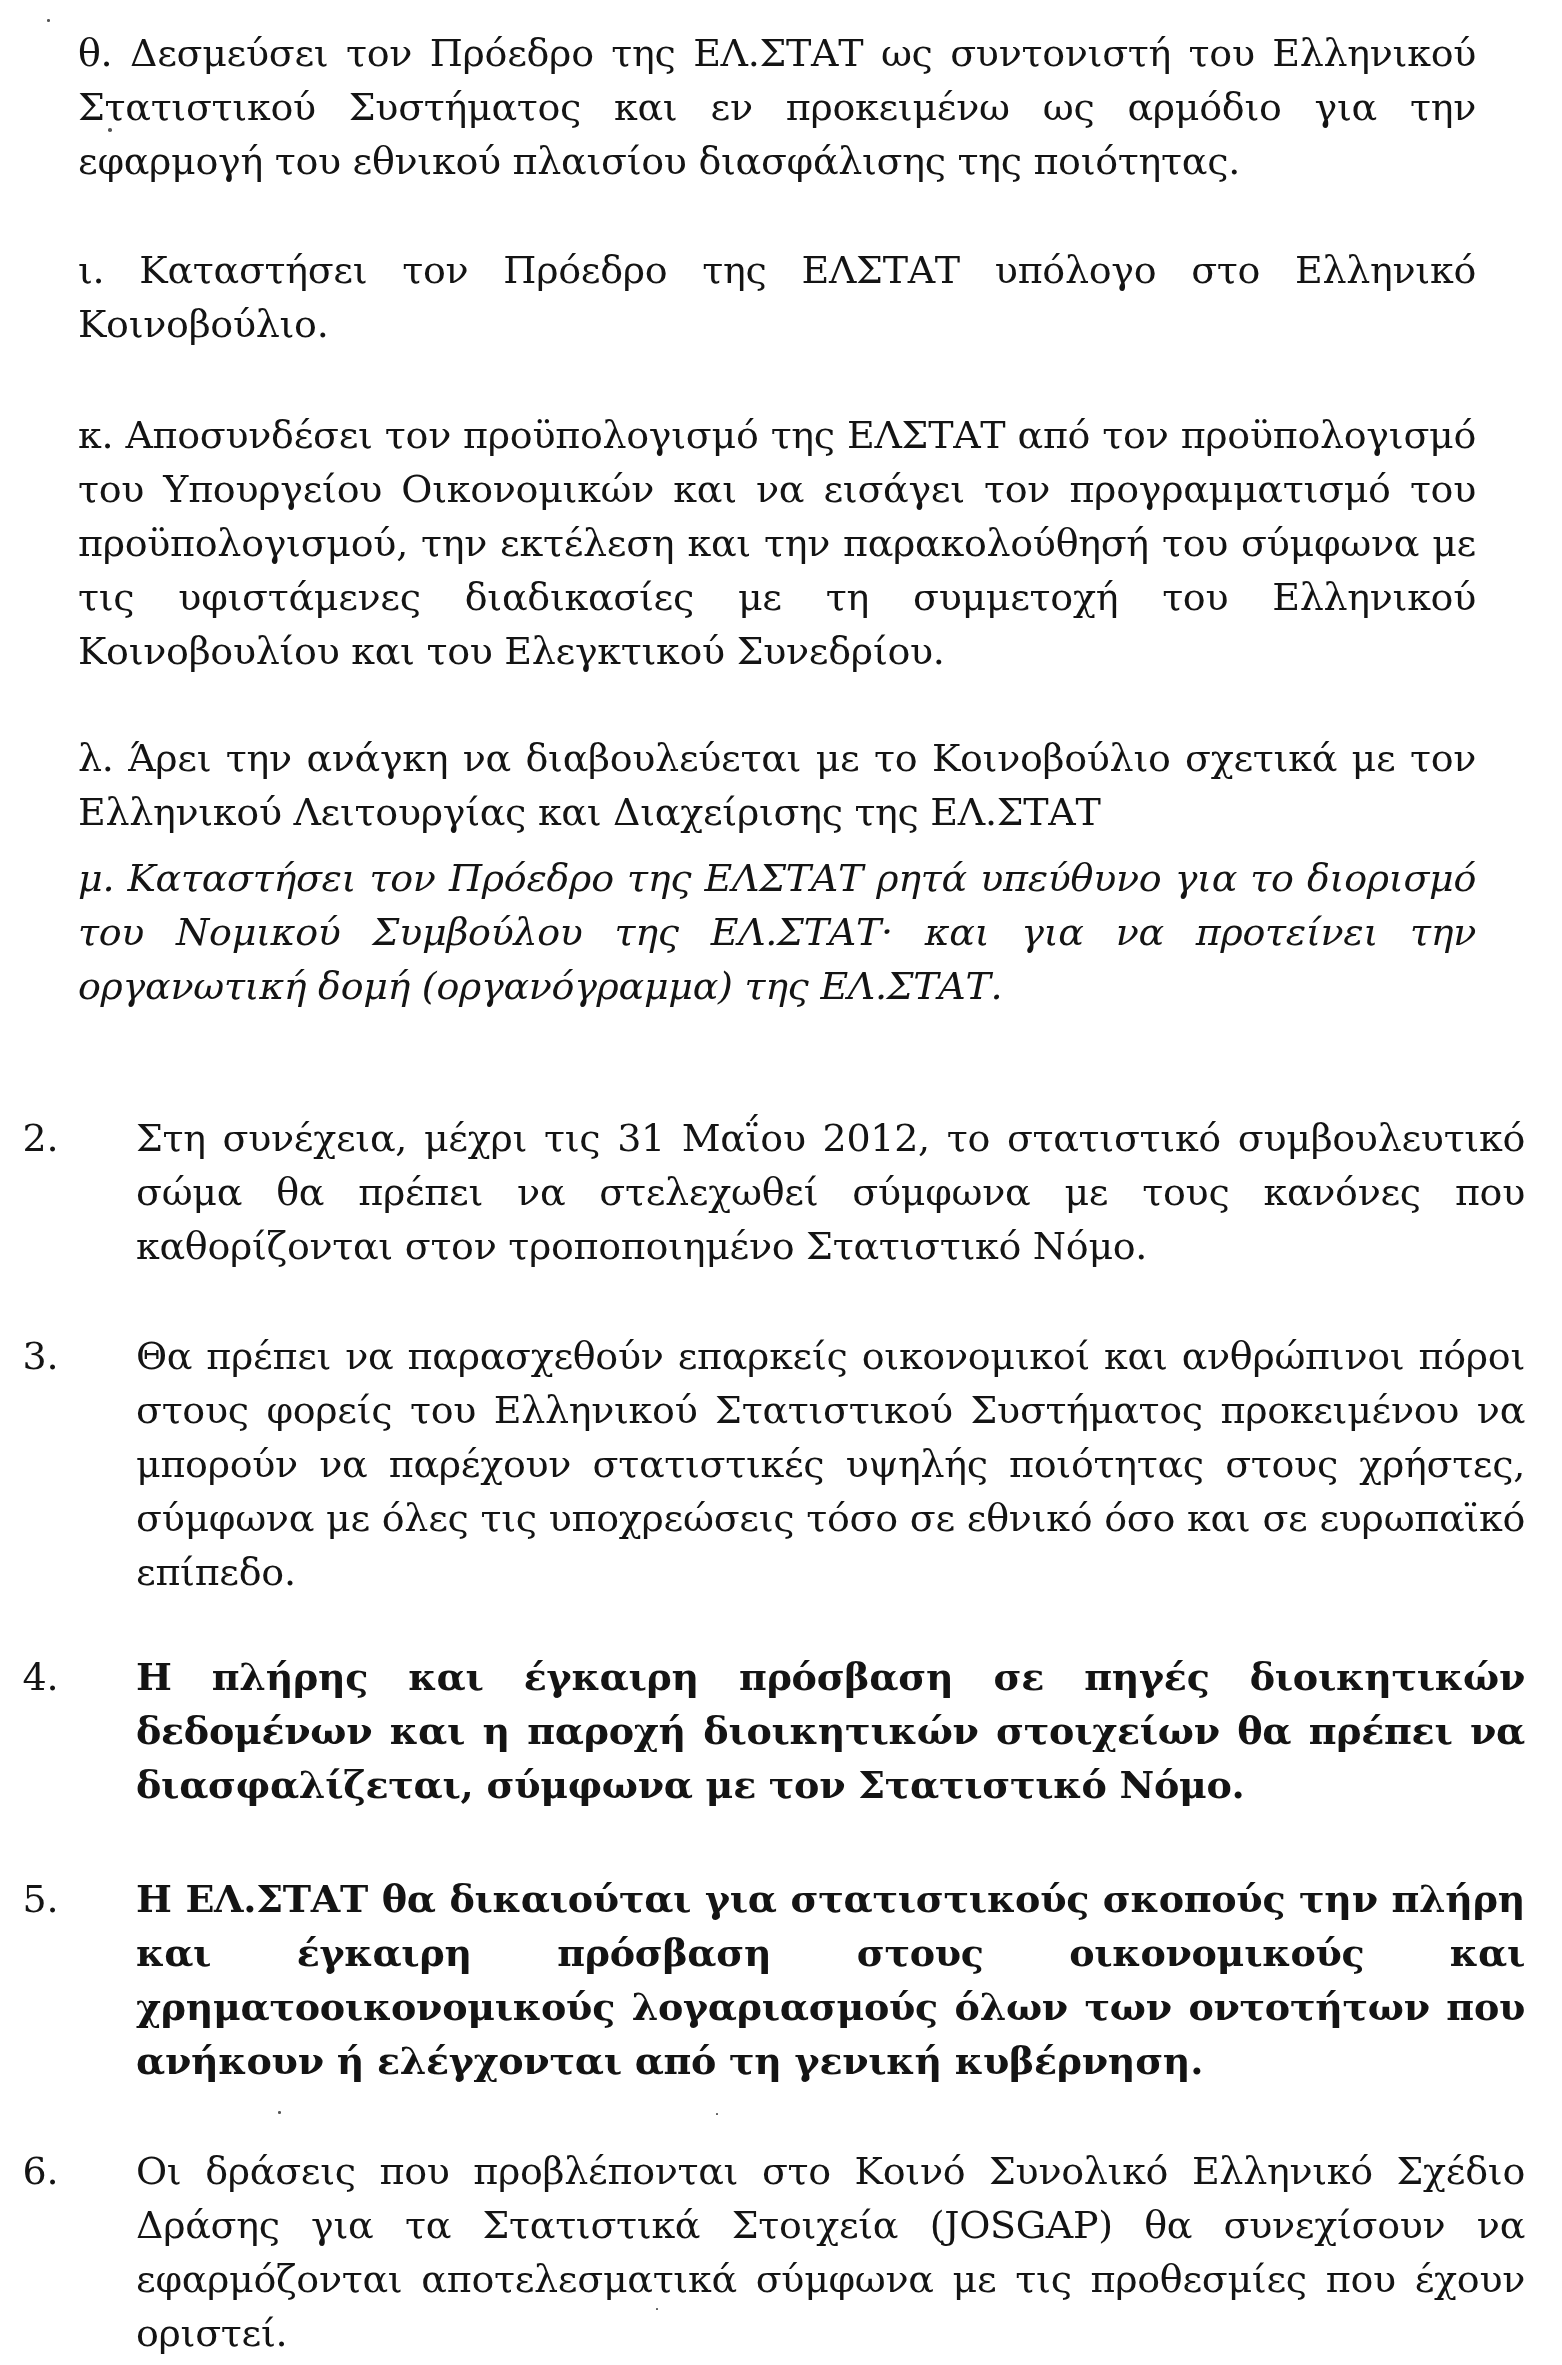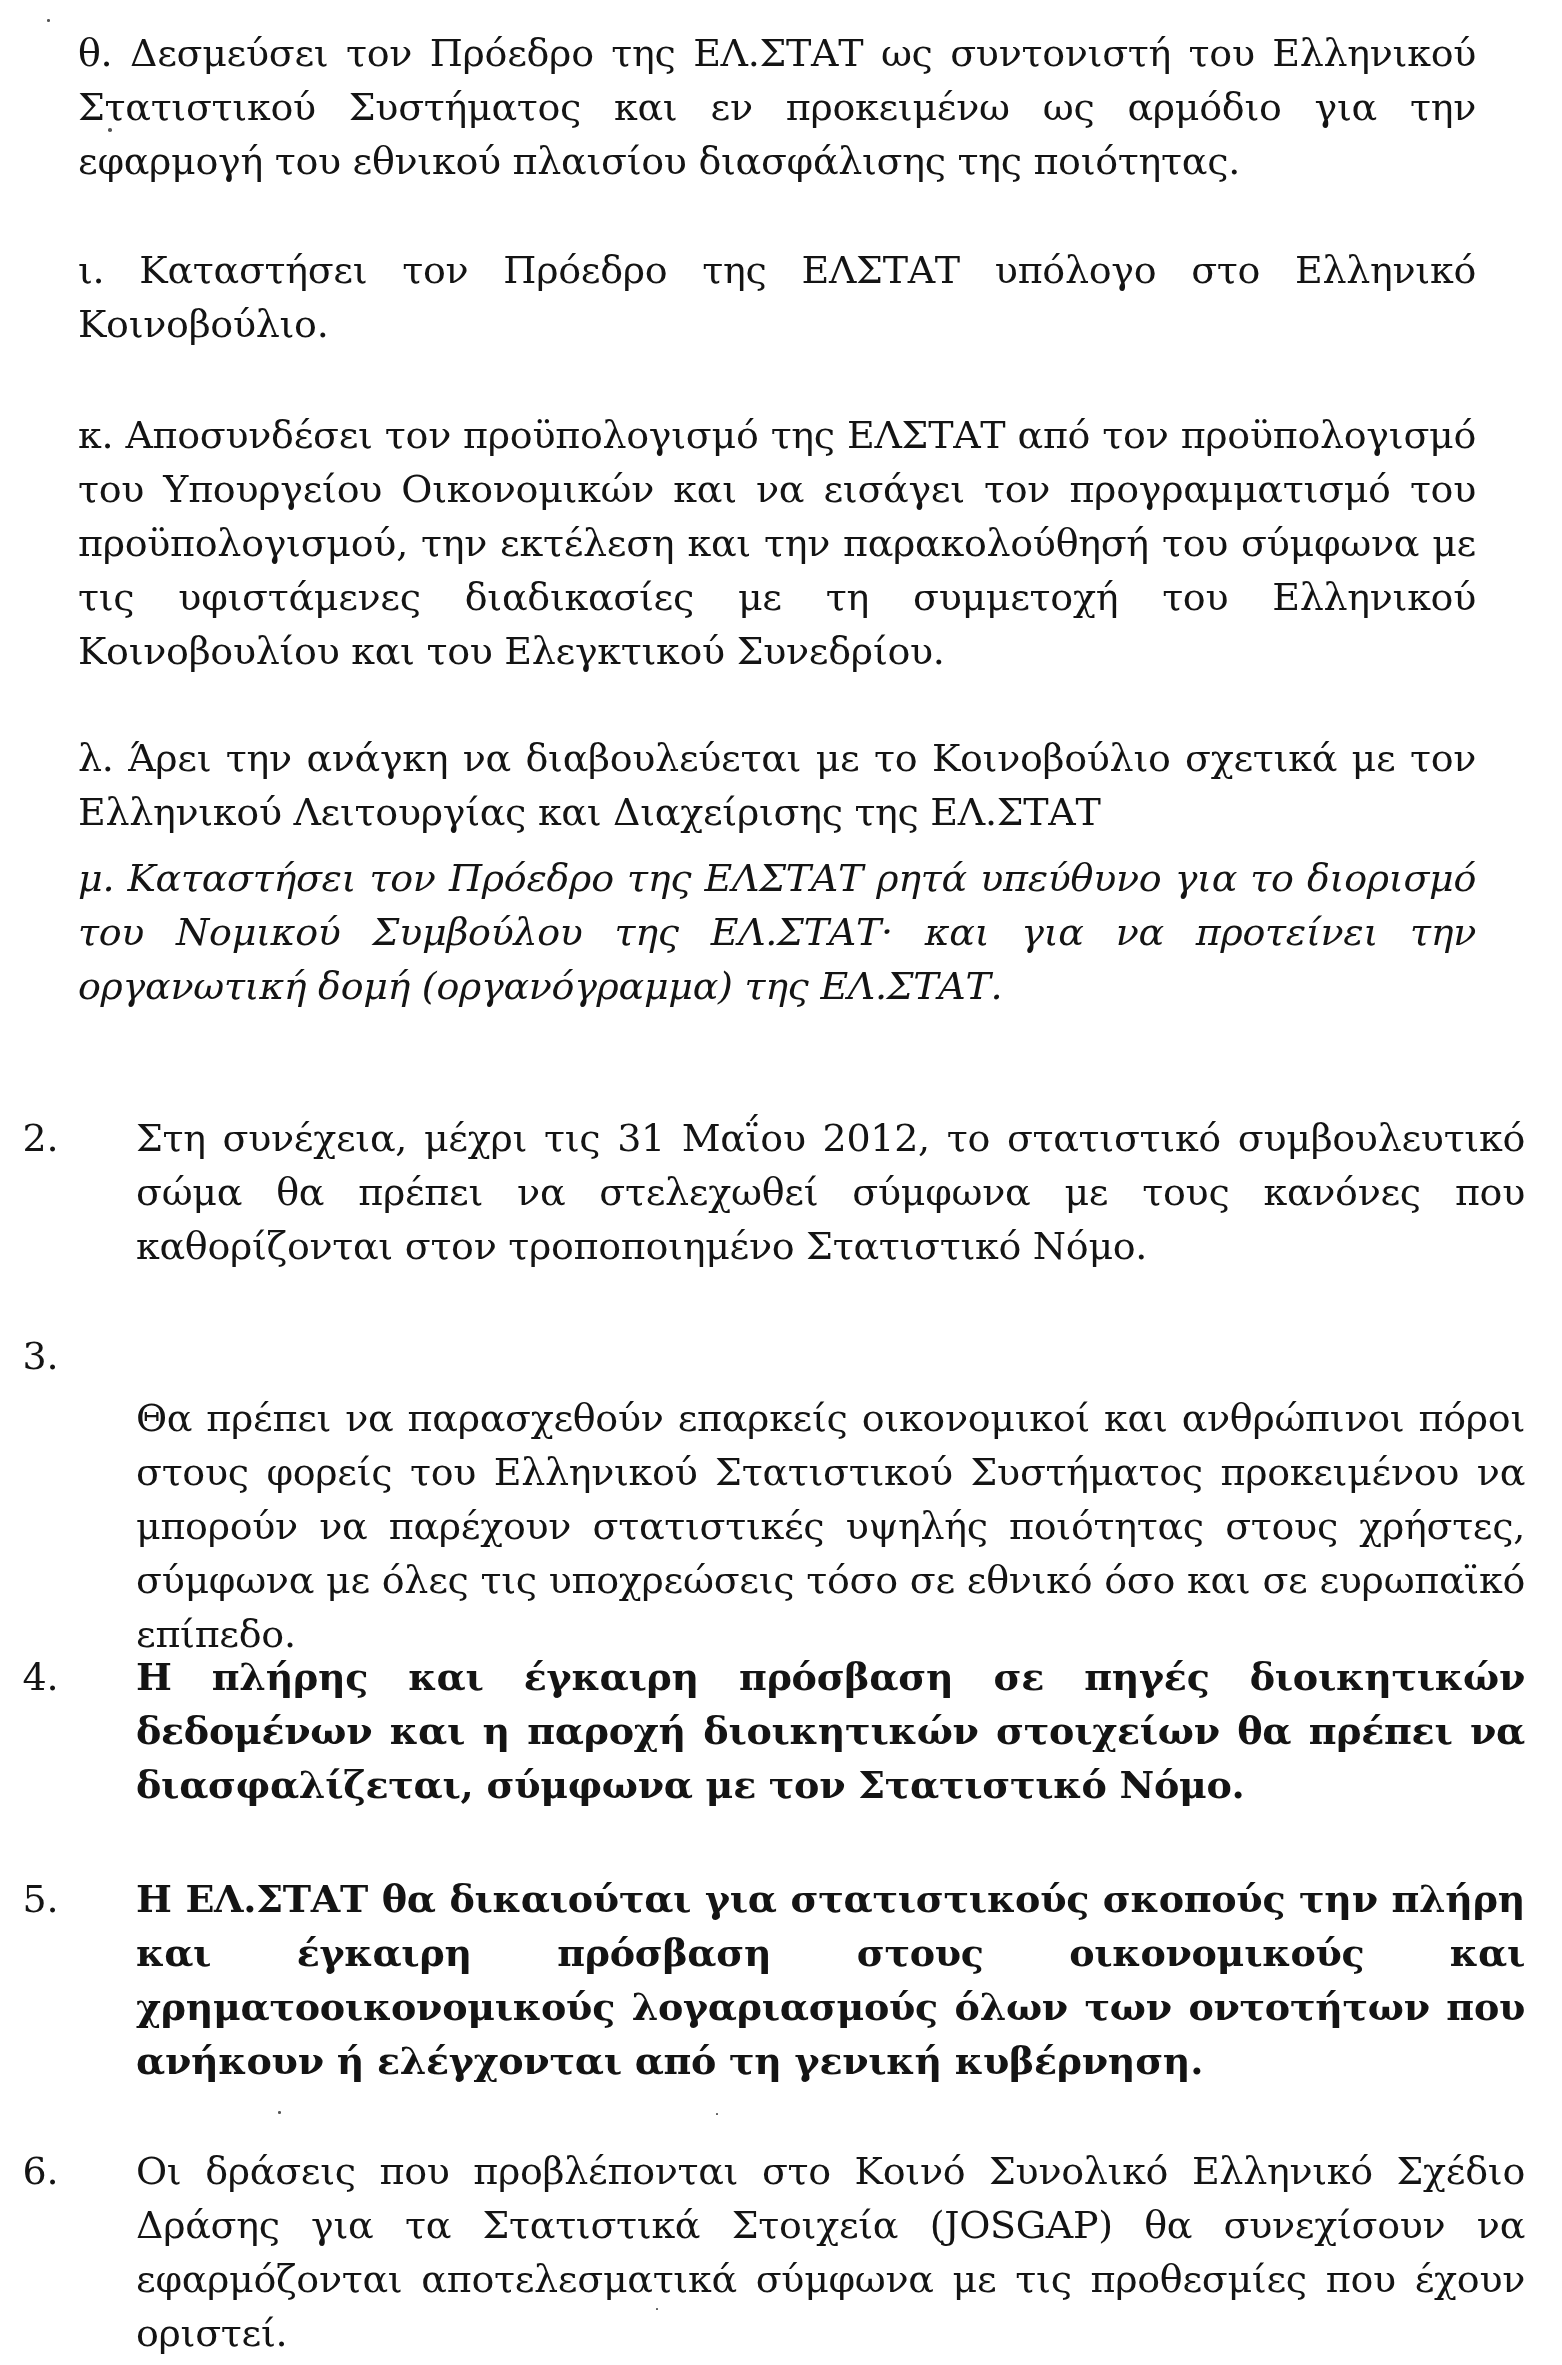--- a/index.html
+++ b/index.html
@@ -36,21 +36,21 @@
   <div class="block sub" style="top:851px;font-style:italic;">
     <p class="para"><span>μ.</span> <span>Καταστήσει τον Πρόεδρο της ΕΛΣΤΑΤ ρητά υπεύθυνο για το διορισμό του Νομικού Συμβούλου της ΕΛ.ΣΤΑΤ· και για να προτείνει την οργανωτική δομή (οργανόγραμμα) της ΕΛ.ΣΤΑΤ.</span></p>
   </div>
 
   <div class="block num" style="top:1111px;">2.</div>
   <div class="block numtext" style="top:1111px;">
     <p class="para">Στη συνέχεια, μέχρι τις 31 Μαΐου 2012, το στατιστικό συμβουλευτικό σώμα θα πρέπει να στελεχωθεί σύμφωνα με τους κανόνες που καθορίζονται στον τροποποιημένο Στατιστικό Νόμο.</p>
   </div>
 
   <div class="block num" style="top:1329px;">3.</div>
-  <div class="block numtext" style="top:1391px;">
+  <div class="block numtext" style="top:1329px;">
     <p class="para">Θα πρέπει να παρασχεθούν επαρκείς οικονομικοί και ανθρώπινοι πόροι στους φορείς του Ελληνικού Στατιστικού Συστήματος προκειμένου να μπορούν να παρέχουν στατιστικές υψηλής ποιότητας στους χρήστες, σύμφωνα με όλες τις υποχρεώσεις τόσο σε εθνικό όσο και σε ευρωπαϊκό επίπεδο.</p>
   </div>
 
   <div class="block num" style="top:1650px;">4.</div>
   <div class="block numtext" style="top:1650px;font-weight:bold;">
     <p class="para">Η πλήρης και έγκαιρη πρόσβαση σε πηγές διοικητικών δεδομένων και η παροχή διοικητικών στοιχείων θα πρέπει να διασφαλίζεται, σύμφωνα με τον Στατιστικό Νόμο.</p>
   </div>
 
   <div class="block num" style="top:1872px;">5.</div>
   <div class="block numtext" style="top:1872px;font-weight:bold;">

